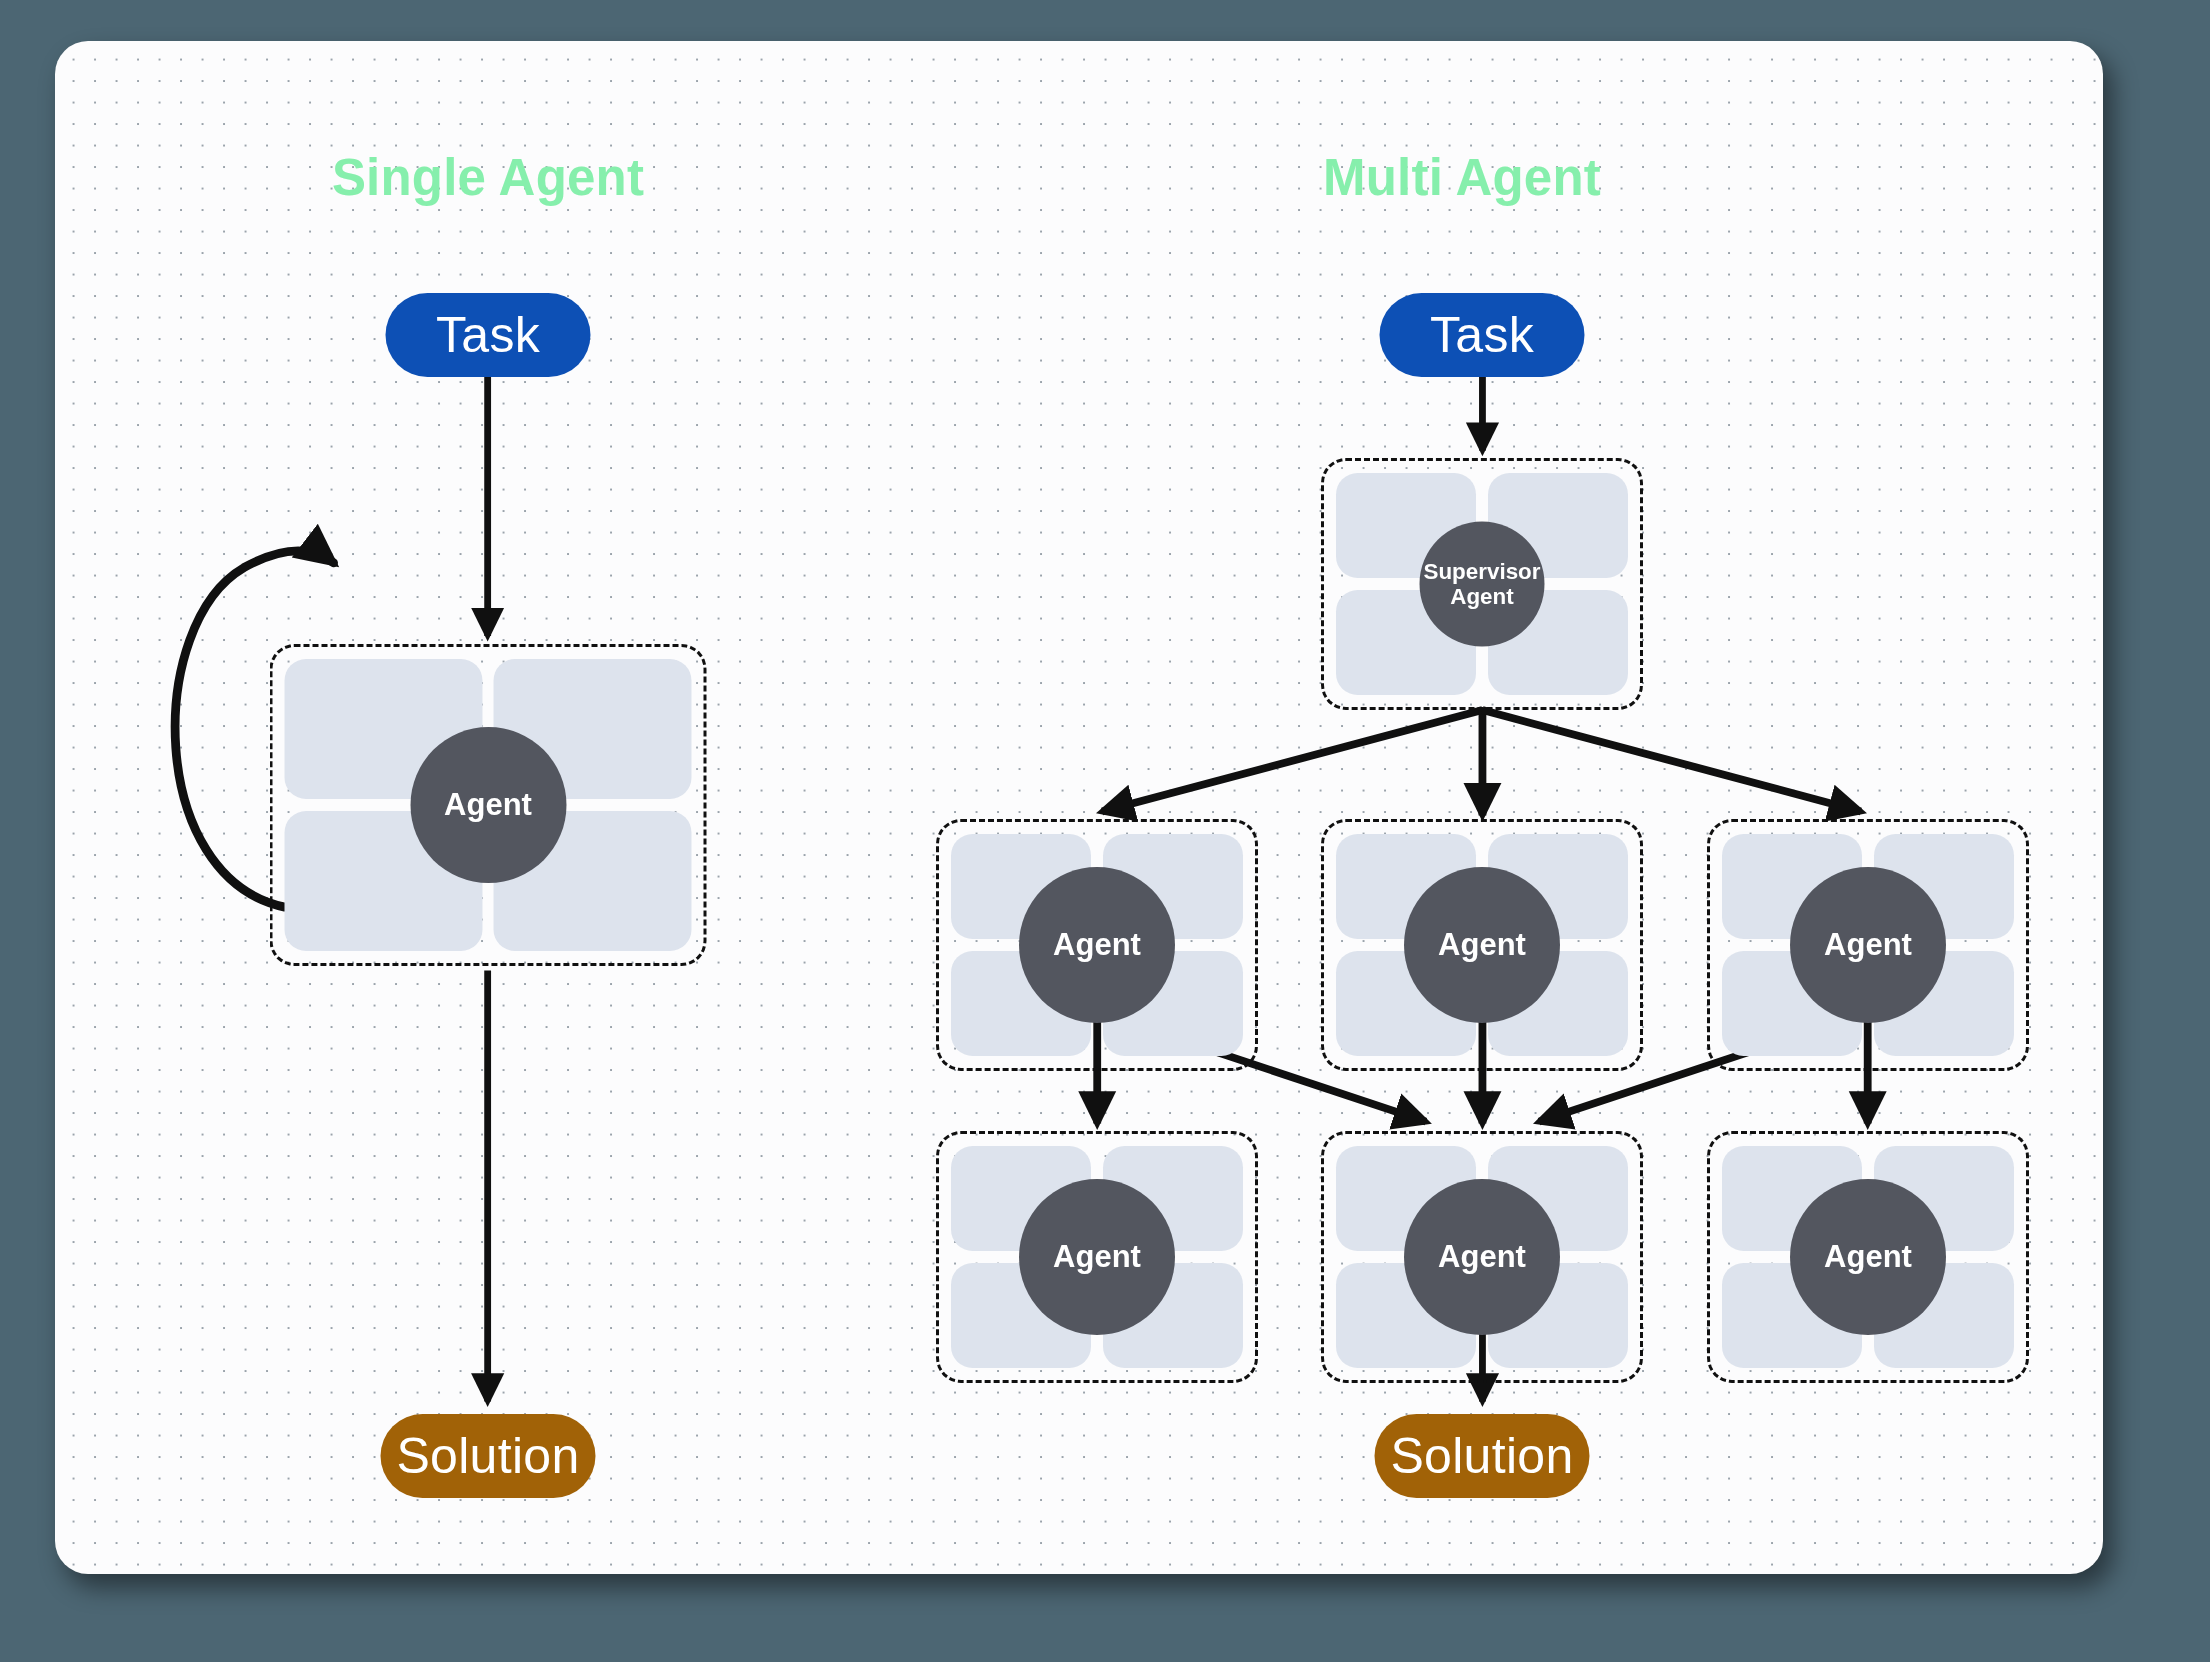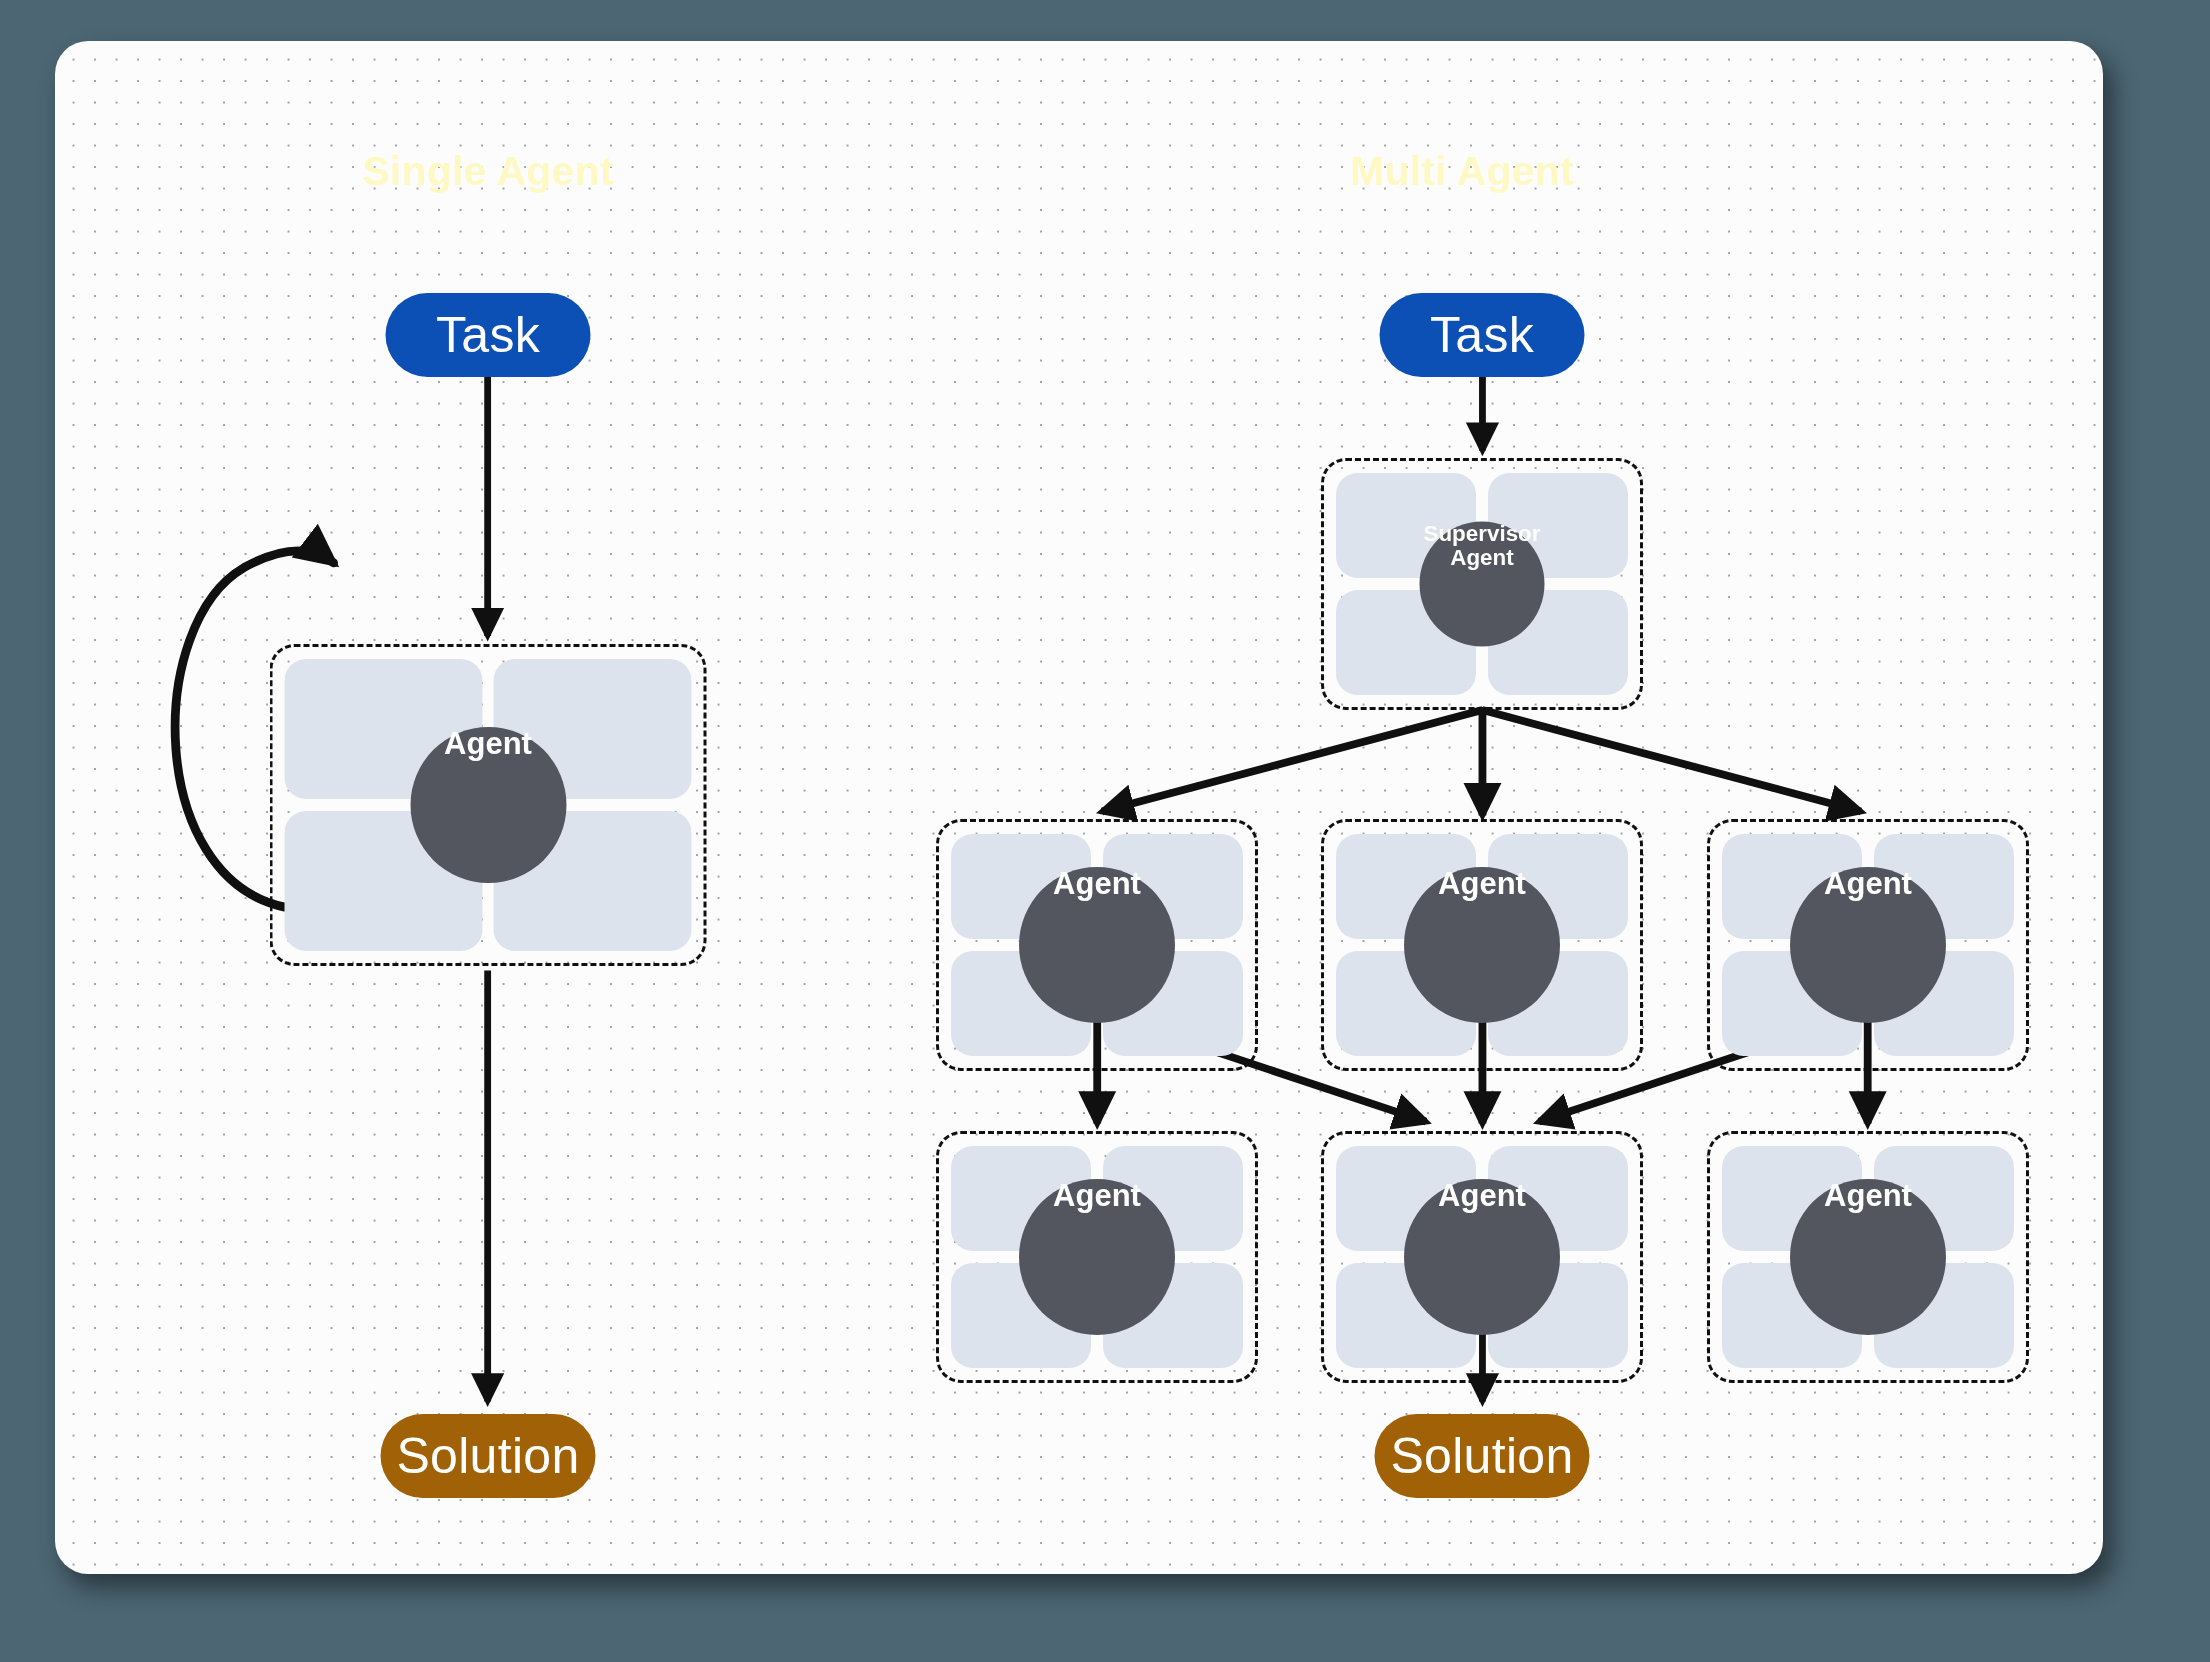--- a/index.html
+++ b/index.html
@@ -33,22 +33,22 @@
     position: absolute;
     left: 0; top: 0;
     width: 2211px;
     height: 1663px;
     pointer-events: none;
   }
   
   .col-title {
     position: absolute;
     font-weight: 700;
-    font-size: 41px;
-    color: #fef9c3;
+    font-size: 51px;
+    color: #86efac;
     letter-spacing: 0.2px;
     white-space: nowrap;
     transform: translateX(-50%);
   }
   
   .pill {
     position: absolute;
     transform: translateX(-50%);
     display: flex;
     align-items: center;
@@ -85,20 +85,21 @@
     border-radius: 21.5px;
   }
   .agent-circle {
     position: absolute;
     left: 50%;
     top: 50%;
     transform: translate(-50%, -50%);
     background: #53565f;
     border-radius: 50%;
     display: flex;
+    align-items: center;
     justify-content: center;
     text-align: center;
     color: #ffffff;
     font-weight: 700;
     line-height: 1.08;
   }
   .agent-circle.big { width: 156px; height: 156px; font-size: 31px; }
   .agent-circle.sup { width: 125px; height: 125px; font-size: 22.4px; }
 </style>
 </head>

